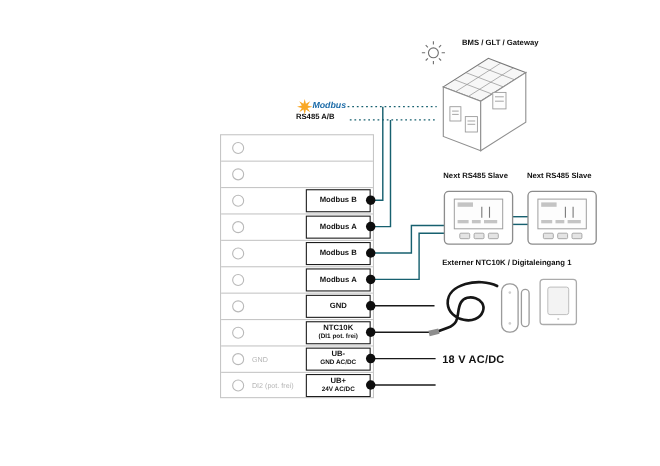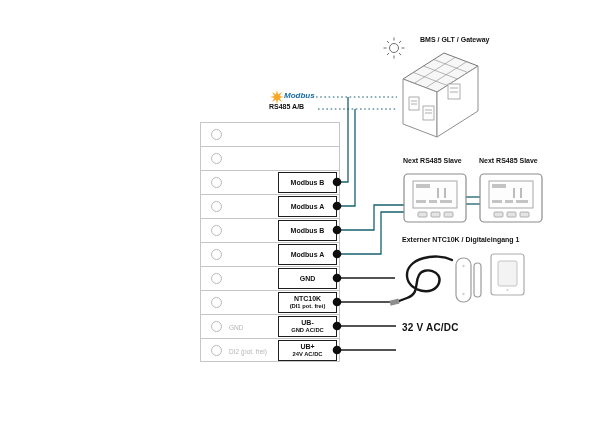--- a/index.html
+++ b/index.html
@@ -95,21 +95,21 @@
       </div>
     </div>
   </div>
 
   <div class="lbl lbl-bms">BMS / GLT / Gateway</div>
   <div class="lbl lbl-modbus">Modbus</div>
   <div class="lbl lbl-rs485">RS485 A/B</div>
   <div class="lbl lbl-slave1">Next RS485 Slave</div>
   <div class="lbl lbl-slave2">Next RS485 Slave</div>
   <div class="lbl lbl-ext">Externer NTC10K / Digitaleingang 1</div>
-  <div class="lbl lbl-supply">32 V AC/DC</div>
+  <div class="lbl lbl-supply">18 V AC/DC</div>
 
   <svg class="wires-svg" viewBox="0 0 600 424">
 
     <polygon fill="#f9a825" points="284,97 279.6,98.1 282,102 278.1,99.6 277,104 275.9,99.6 272,102 274.4,98.1 270,97 274.4,95.9 272,92 275.9,94.4 277,90 278.1,94.4 282,92 279.6,95.9"></polygon>
 
     <g stroke="#17606F" stroke-width="1.2" fill="none" stroke-dasharray="1.6,2.6">
       <path d="M316,97 H397"></path>
       <path d="M318,109 H397"></path>
     </g>
 

